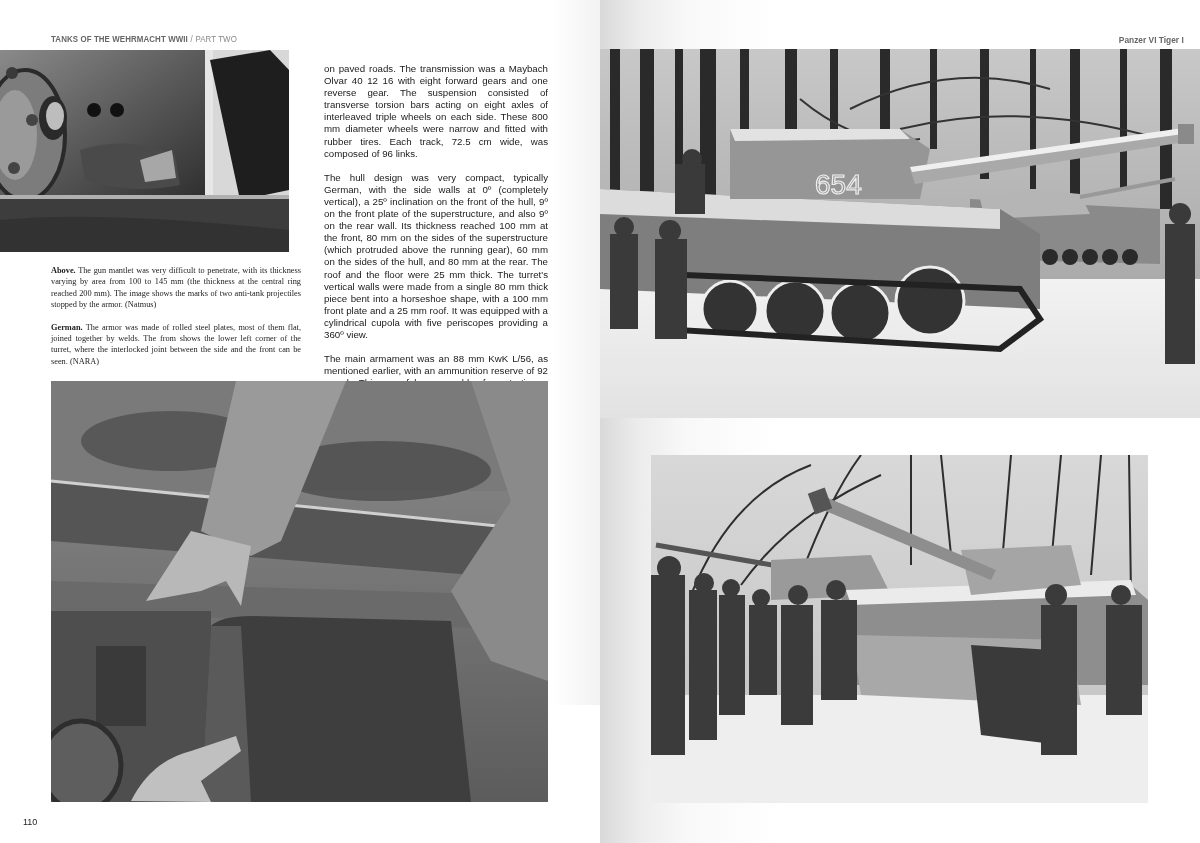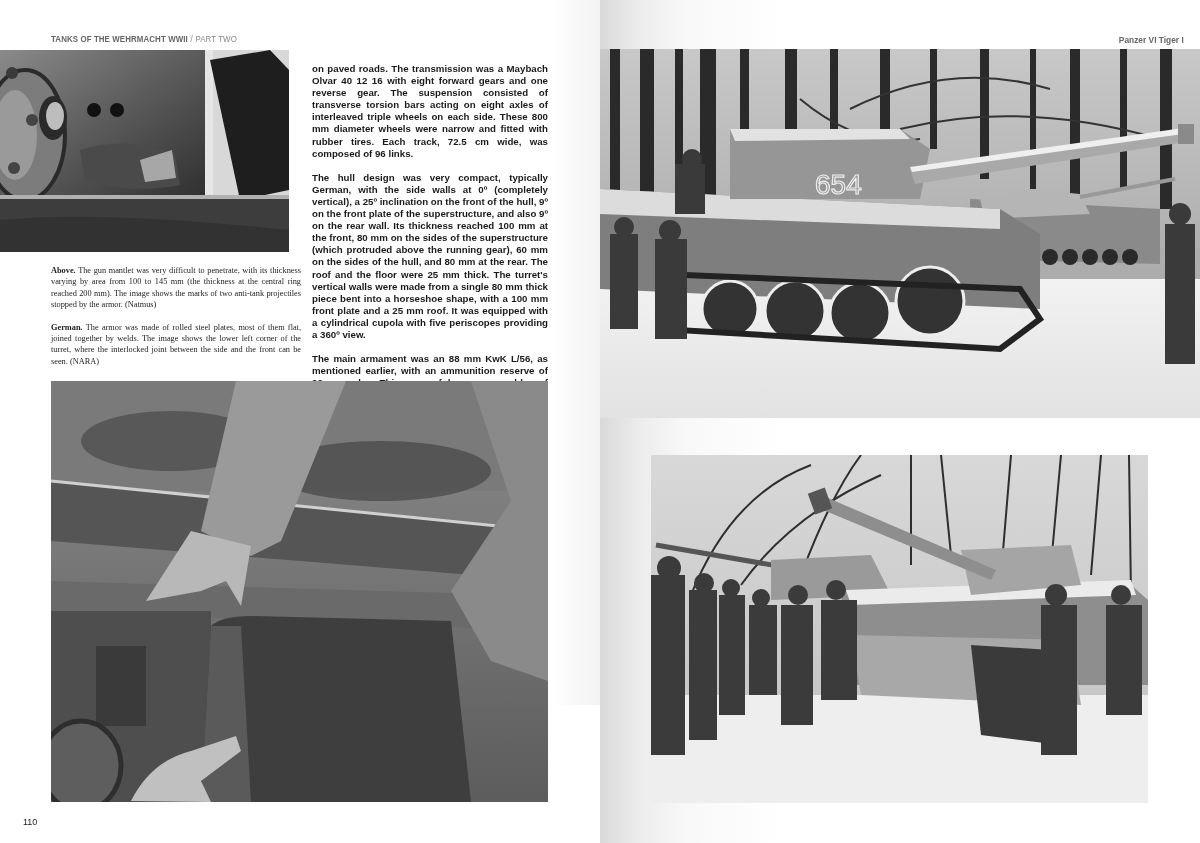--- a/index.html
+++ b/index.html
@@ -41,21 +41,21 @@
     font-size:8.3px; line-height:11.4px; text-align:justify;
   }
   .caption p { margin:0 0 11px 0; }
   .caption b { font-weight:bold; }
 
   .body-col {
     position:absolute; left:312px; top:63px; width:236px;
     font-family:"Liberation Sans", sans-serif; font-size:9.7px; line-height:12.1px;
     color:#1a1a1a; text-align:justify;
   }
-  .body-col p { margin:0 0 12px 0;font-weight:bold; }
+  .body-col p { margin:0 0 12px 12px; }
 </style>
 </head>
 <body>
 
 <div class="page-left">
   <div class="running-head-left">
     <span>TANKS OF THE WEHRMACHT WWII</span><span class="sep">/</span><span class="part">PART TWO</span>
   </div>
 
   <div class="photo" style="left:0; top:50px; width:289px; height:202px;">
@@ -84,21 +84,21 @@
       <rect x="213" y="0" width="76" height="150" fill="#d8d8d8"></rect>
       <path d="M210 10 L270 0 L289 20 L289 140 L240 150 L225 80 Z" fill="#1e1e1e"></path>
       <rect x="0" y="145" width="289" height="57" fill="#3d3d3d"></rect>
       <rect x="0" y="145" width="289" height="4" fill="#b0b0b0"></rect>
       <path d="M0 170 Q100 160 289 180 L289 202 L0 202 Z" fill="#2b2b2b" opacity="0.6"></path>
     </svg>
   </div>
 
   <div class="caption" style="left:51px; top:265px; width:250px;">
     <p><b>Above.</b> <span>The gun mantlet was very difficult to penetrate, with its thickness varying by area from 100 to 145 mm (the thickness at the central ring reached 200 mm). The image shows the marks of two anti-tank projectiles stopped by the armor. (Natmus)</span></p>
-    <p><b>German.</b> <span>The armor was made of rolled steel plates, most of them flat, joined together by welds. The image shows the lower left corner of the turret, where the interlocked joint between the side and the front can be seen. (NARA)</span></p>
+    <p><b>German.</b> <span>The armor was made of rolled steel plates, most of them flat, joined together by welds. The from shows the lower left corner of the turret, where the interlocked joint between the side and the front can be seen. (NARA)</span></p>
   </div>
 
   <div class="body-col">
     <p>on paved roads. The transmission was a Maybach Olvar 40 12 16 with eight forward gears and one reverse gear. The suspension consisted of transverse torsion bars acting on eight axles of interleaved triple wheels on each side. These 800 mm diameter wheels were narrow and fitted with rubber tires. Each track, 72.5 cm wide, was composed of 96 links.</p>
     <p>The hull design was very compact, typically German, with the side walls at 0º (completely vertical), a 25º inclination on the front of the hull, 9º on the front plate of the superstructure, and also 9º on the rear wall. Its thickness reached 100 mm at the front, 80 mm on the sides of the superstructure (which protruded above the running gear), 60 mm on the sides of the hull, and 80 mm at the rear. The roof and the floor were 25 mm thick. The turret's vertical walls were made from a single 80 mm thick piece bent into a horseshoe shape, with a 100 mm front plate and a 25 mm roof. It was equipped with a cylindrical cupola with five periscopes providing a 360º view.</p>
     <p>The main armament was an 88 mm KwK L/56, as mentioned earlier, with an ammunition reserve of 92 rounds. This powerful gun, capable of penetrating</p>
   </div>
 
   <div class="photo" style="left:51px; top:381px; width:497px; height:421px;">
     <svg viewBox="0 0 497 421" preserveAspectRatio="none">

